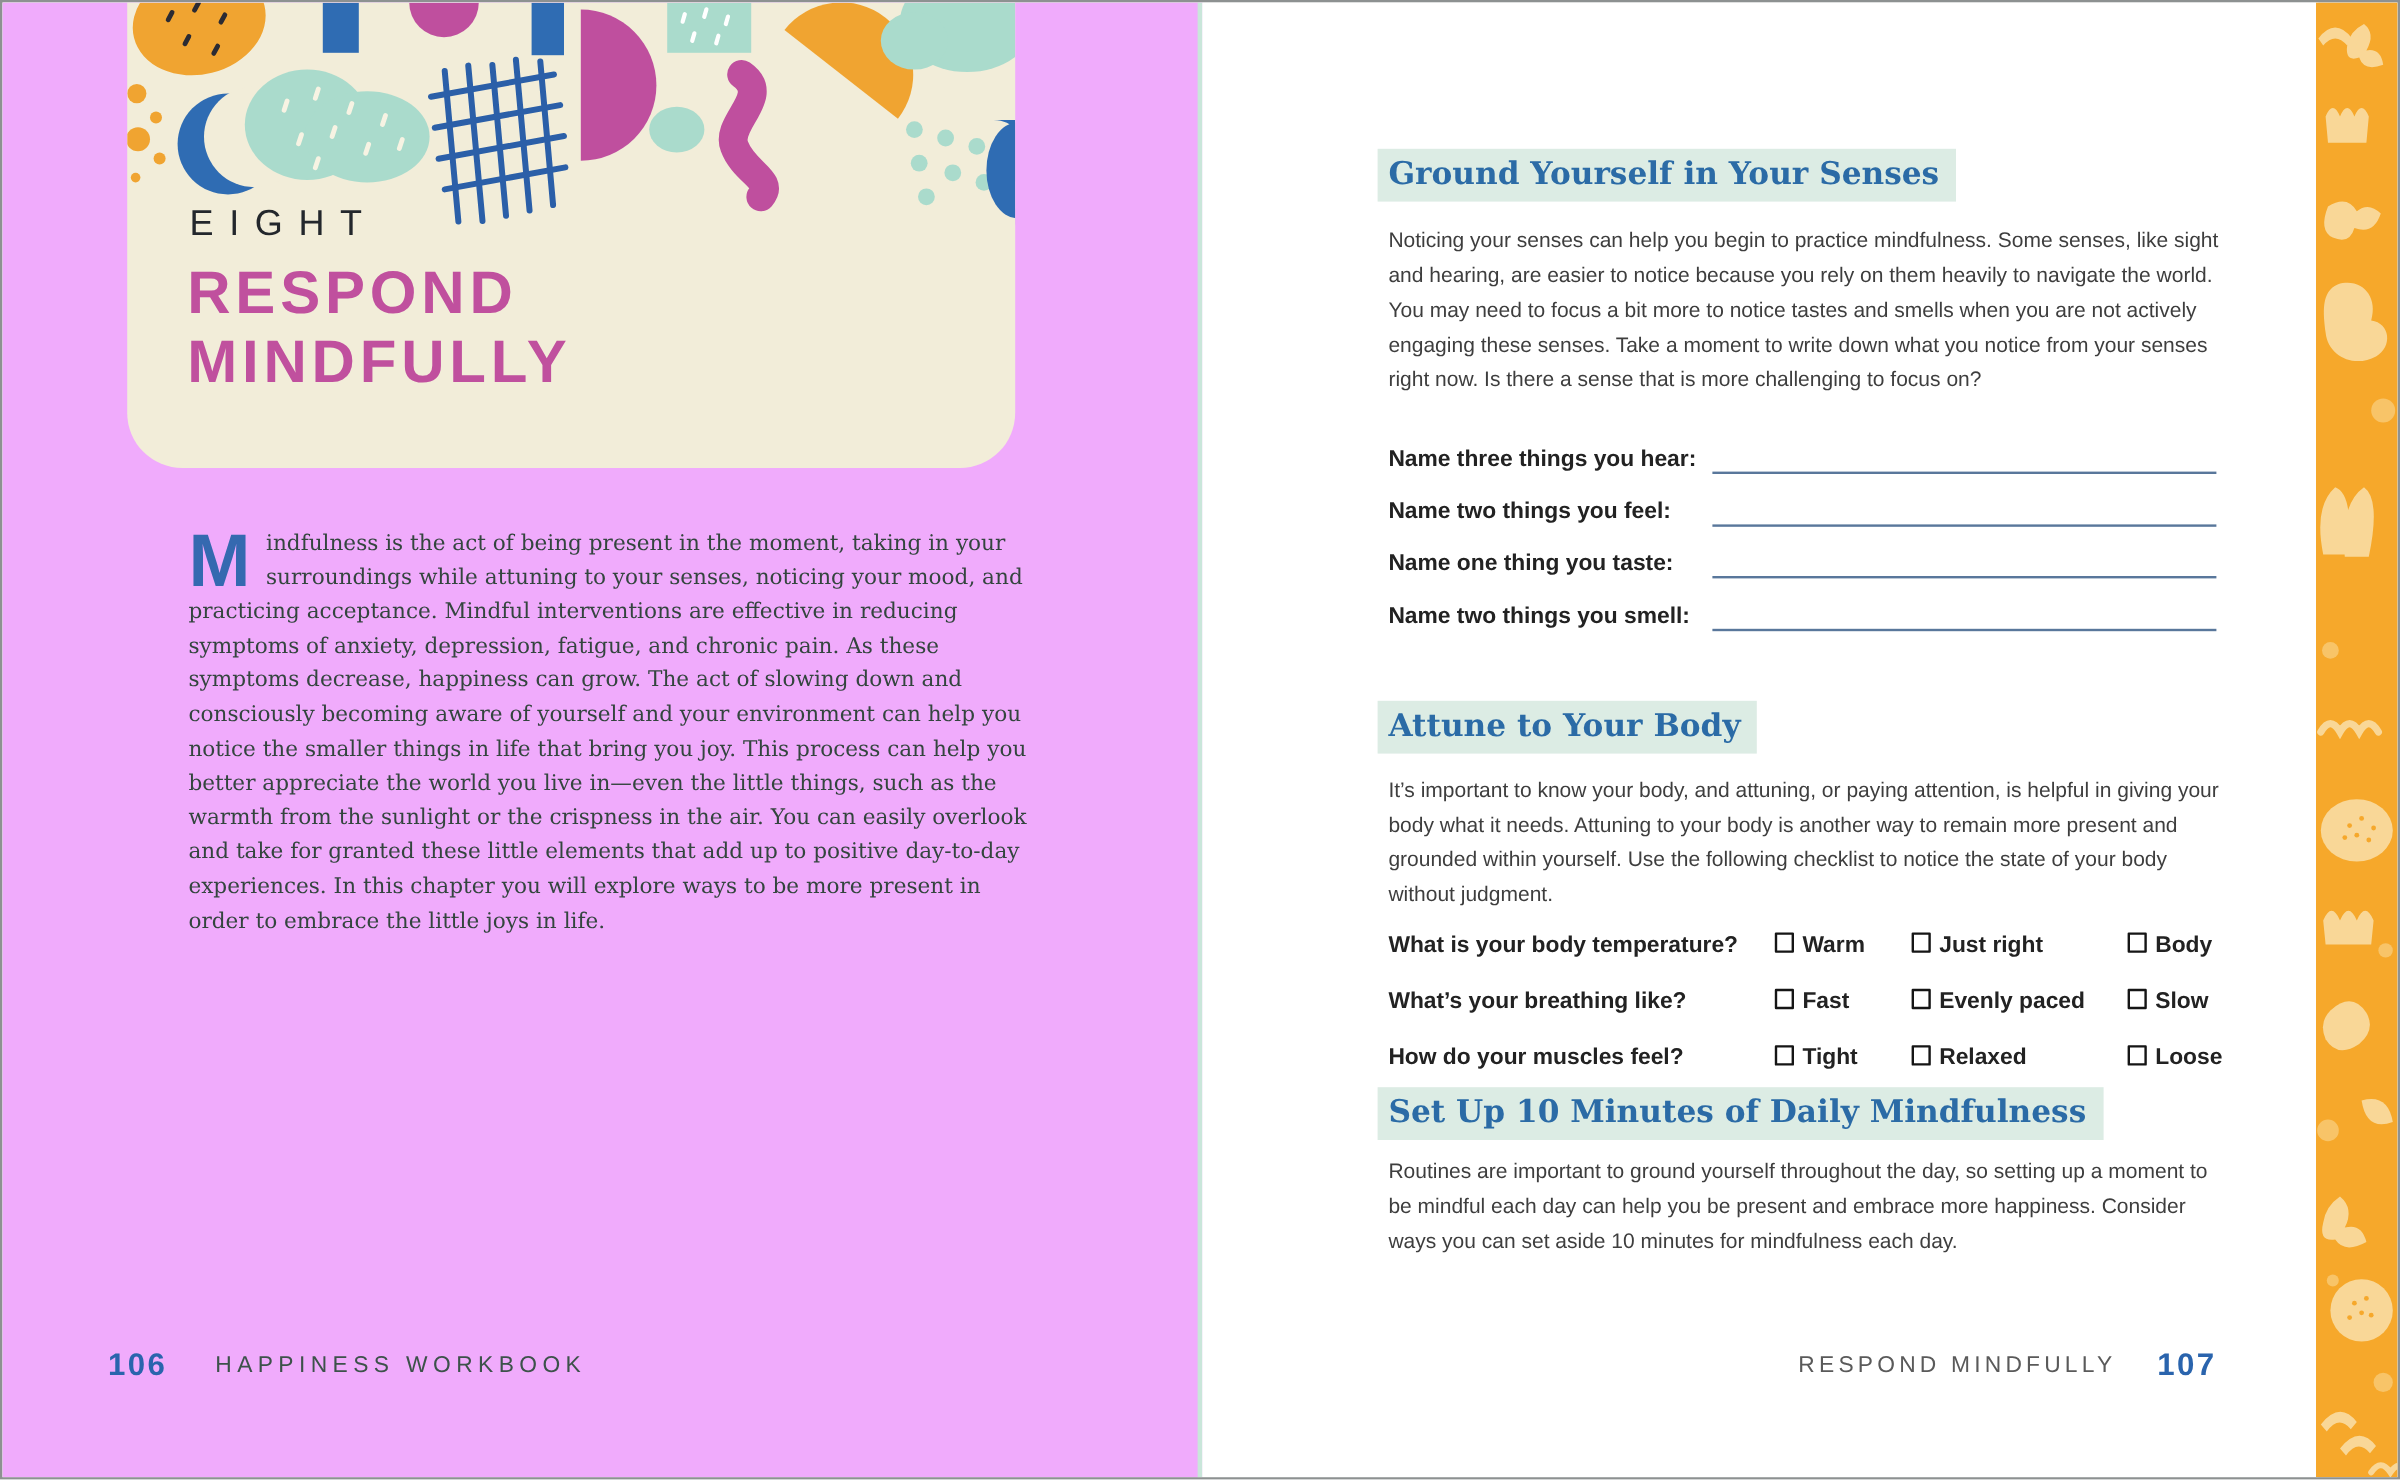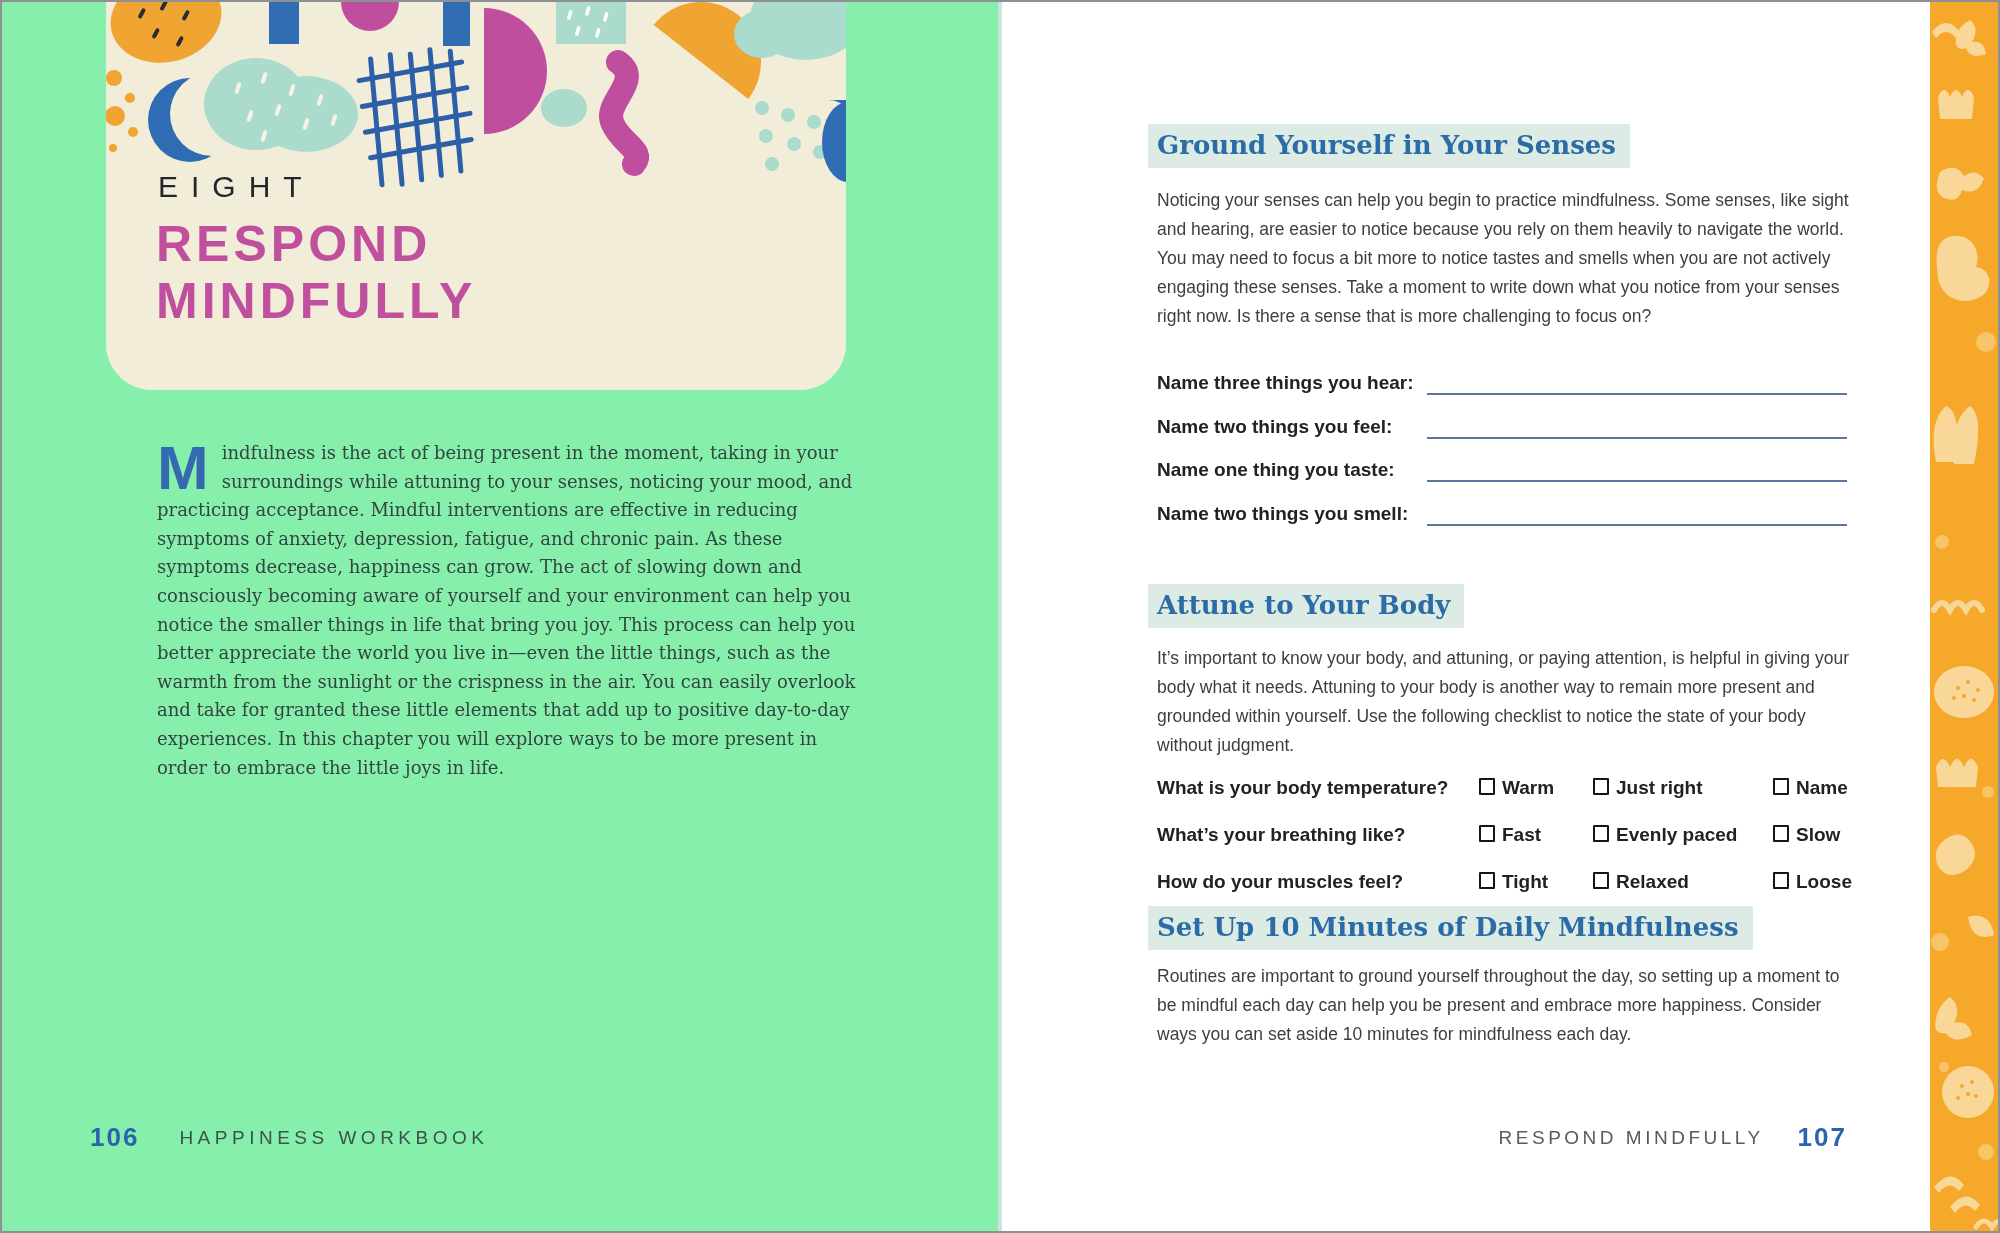--- a/index.html
+++ b/index.html
@@ -1,21 +1,21 @@
 <!DOCTYPE html>
 <html><head>
 <meta charset="utf-8">
 <style>
   html,body{margin:0;padding:0;background:#e8e8e8;}
   .spread{position:relative;width:2000px;height:1233px;box-sizing:border-box;
     border:2px solid #8d9191;background:#ffffff;overflow:hidden;
     font-family:"Liberation Sans",sans-serif;}
   
   .left-page{position:absolute;left:0;top:0;width:996px;height:100%;
-    background:#86efac;border-right:4px solid #c9e6da;}
+    background:#f0abfc;border-right:4px solid #c9e6da;}
   .chapter-card{position:absolute;left:104px;top:0;width:740px;height:388px;
     background:#f2edd9;border-radius:0 0 46px 46px;overflow:hidden;}
   .card-art{position:absolute;left:0;top:0;width:740px;height:200px;}
   .chapter-number{position:absolute;left:52px;top:168px;font-size:30px;
     font-weight:400;letter-spacing:13px;color:#23272c;}
   .chapter-title{position:absolute;left:50px;top:214px;font-size:50px;
     font-weight:bold;letter-spacing:4px;color:#c0509e;line-height:57px;}
   .intro{position:absolute;left:155px;top:437px;width:708px;
     font-family:"DejaVu Serif",serif;font-size:18px;line-height:28.6px;
     color:#33453e;}
@@ -188,21 +188,21 @@
       </div>
 
       <div class="sec-head sec2-head">Attune to Your Body</div>
       <div class="sec-body sec2-body">It’s important to know your body, and attuning, or paying attention, is helpful in giving your body what it needs. Attuning to your body is another way to remain more present and grounded within yourself. Use the following checklist to notice the state of your body without judgment.</div>
 
       <div class="checklist">
         <div class="check-row">
           <span class="check-q">What is your body temperature?</span>
           <span class="check-opt"><span class="checkbox"></span><span>Warm</span></span>
           <span class="check-opt"><span class="checkbox"></span><span>Just right</span></span>
-          <span class="check-opt"><span class="checkbox"></span><span>Name</span></span>
+          <span class="check-opt"><span class="checkbox"></span><span>Body</span></span>
         </div>
         <div class="check-row">
           <span class="check-q">What’s your breathing like?</span>
           <span class="check-opt"><span class="checkbox"></span><span>Fast</span></span>
           <span class="check-opt"><span class="checkbox"></span><span>Evenly paced</span></span>
           <span class="check-opt"><span class="checkbox"></span><span>Slow</span></span>
         </div>
         <div class="check-row">
           <span class="check-q">How do your muscles feel?</span>
           <span class="check-opt"><span class="checkbox"></span><span>Tight</span></span>

